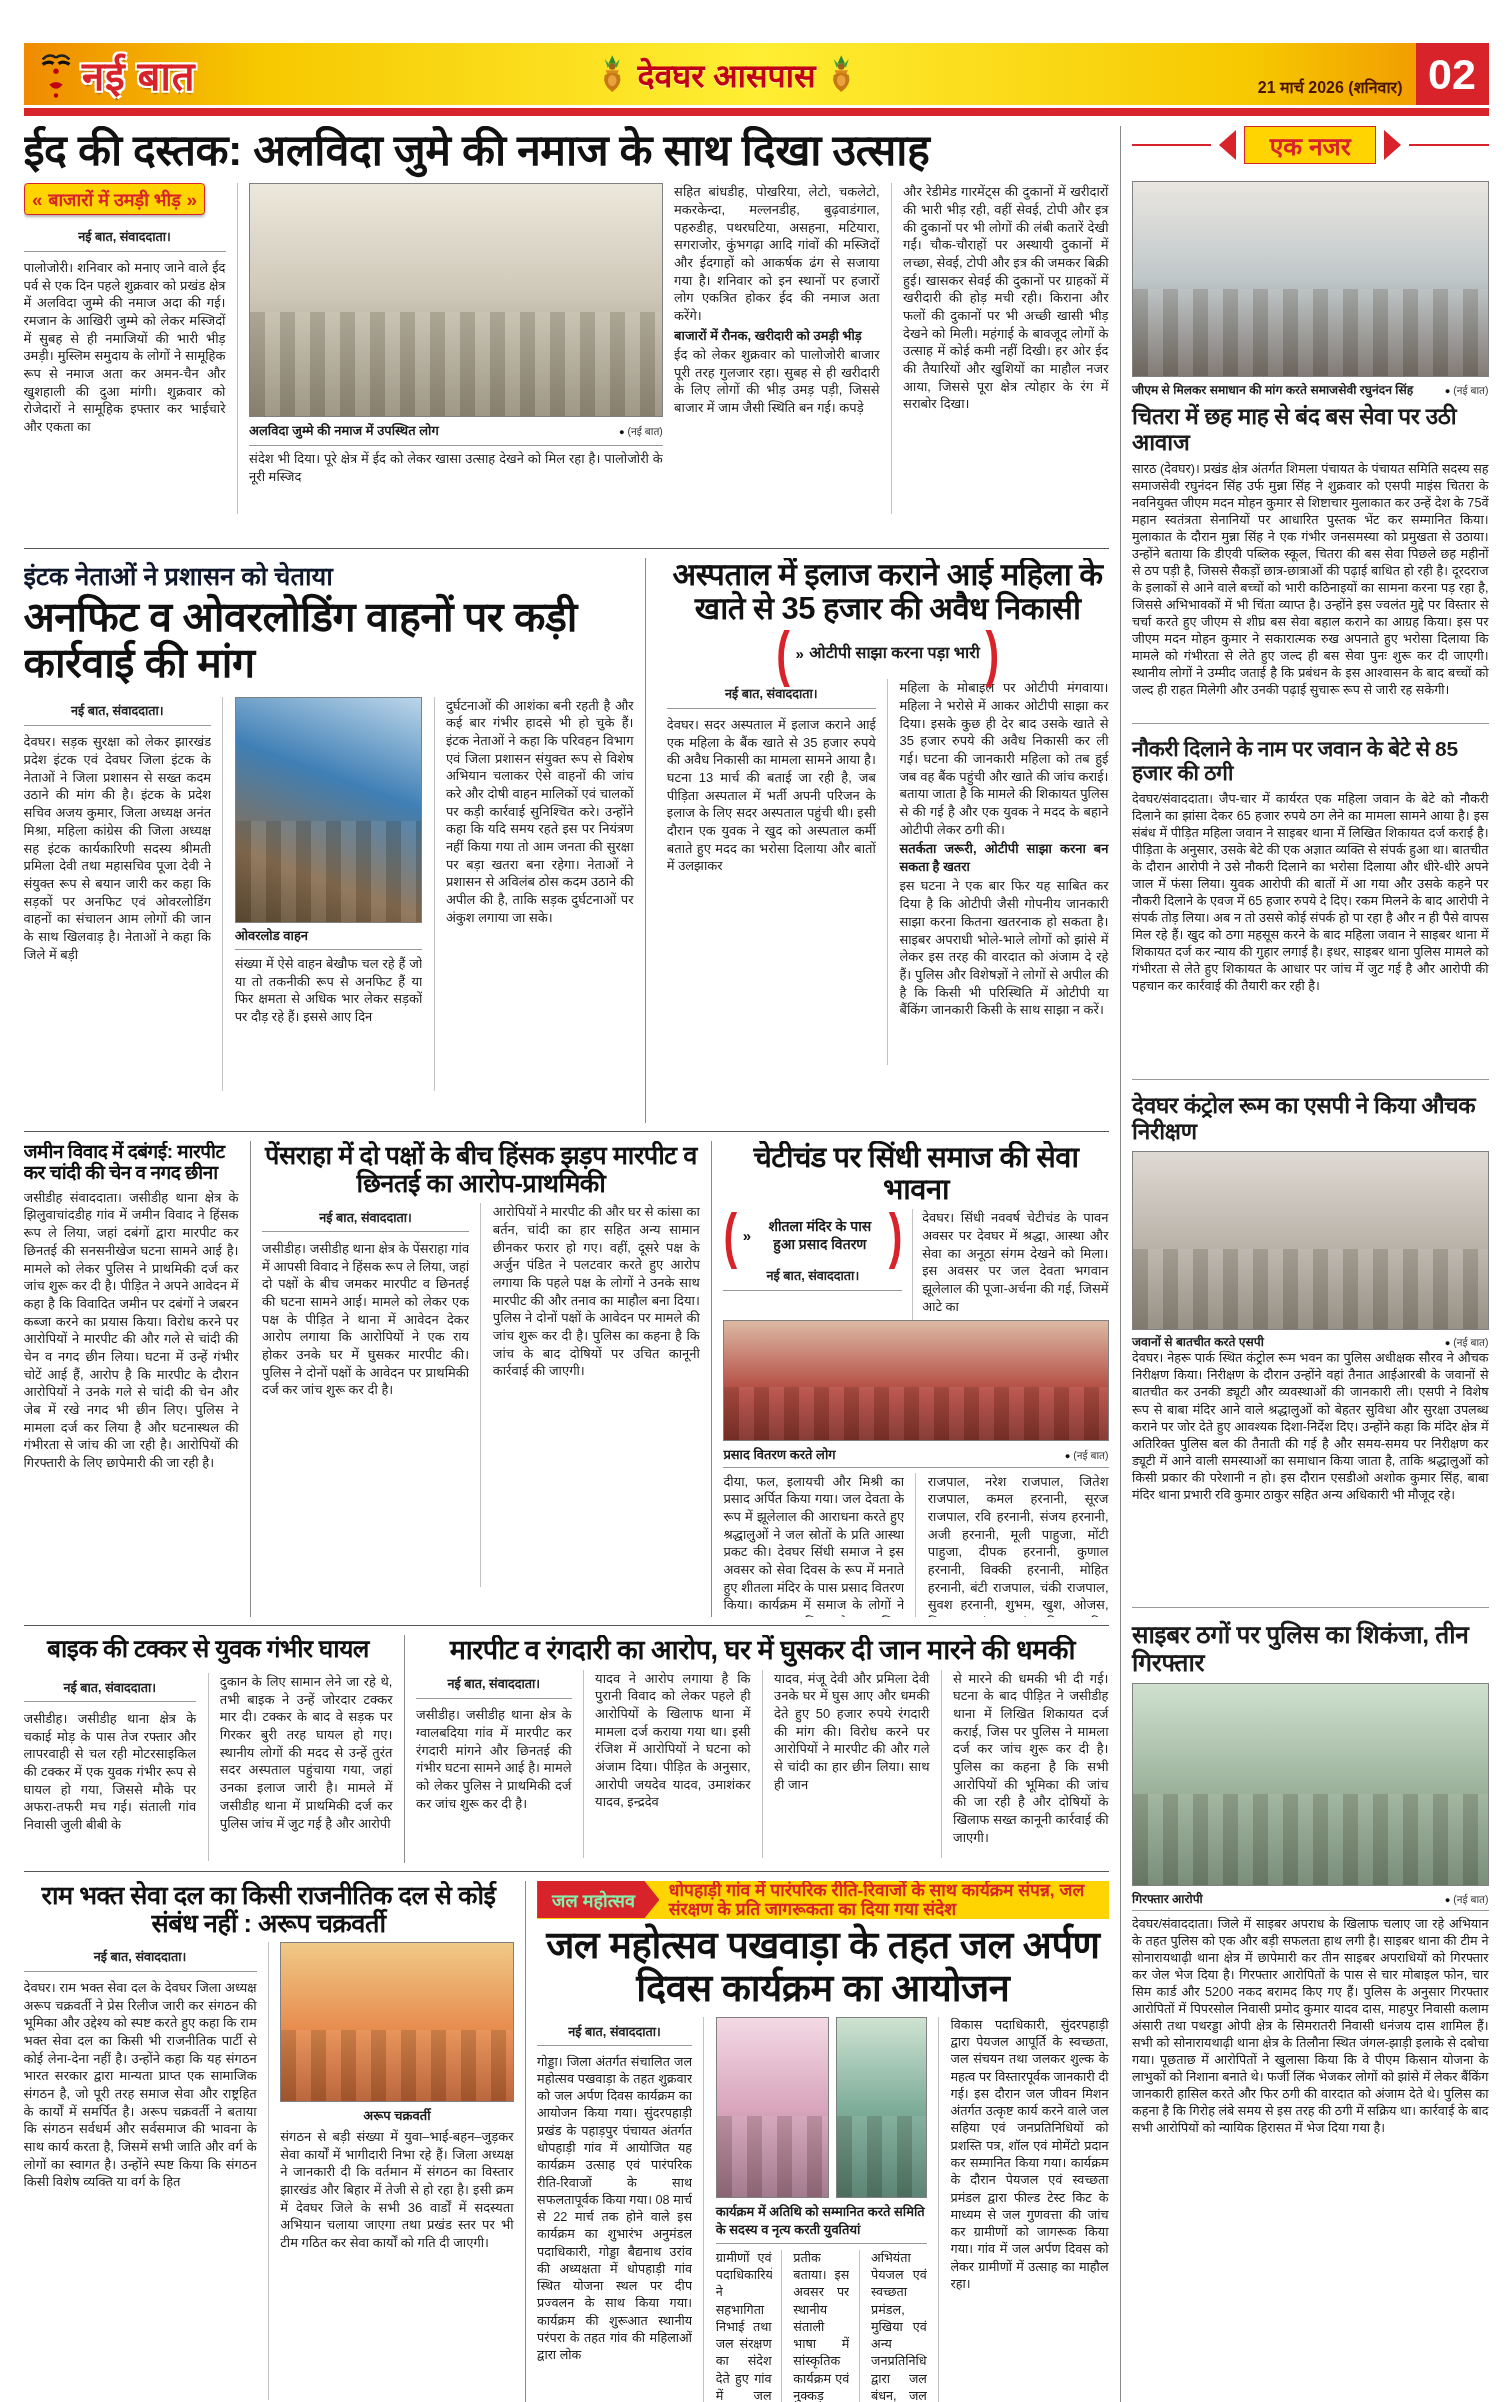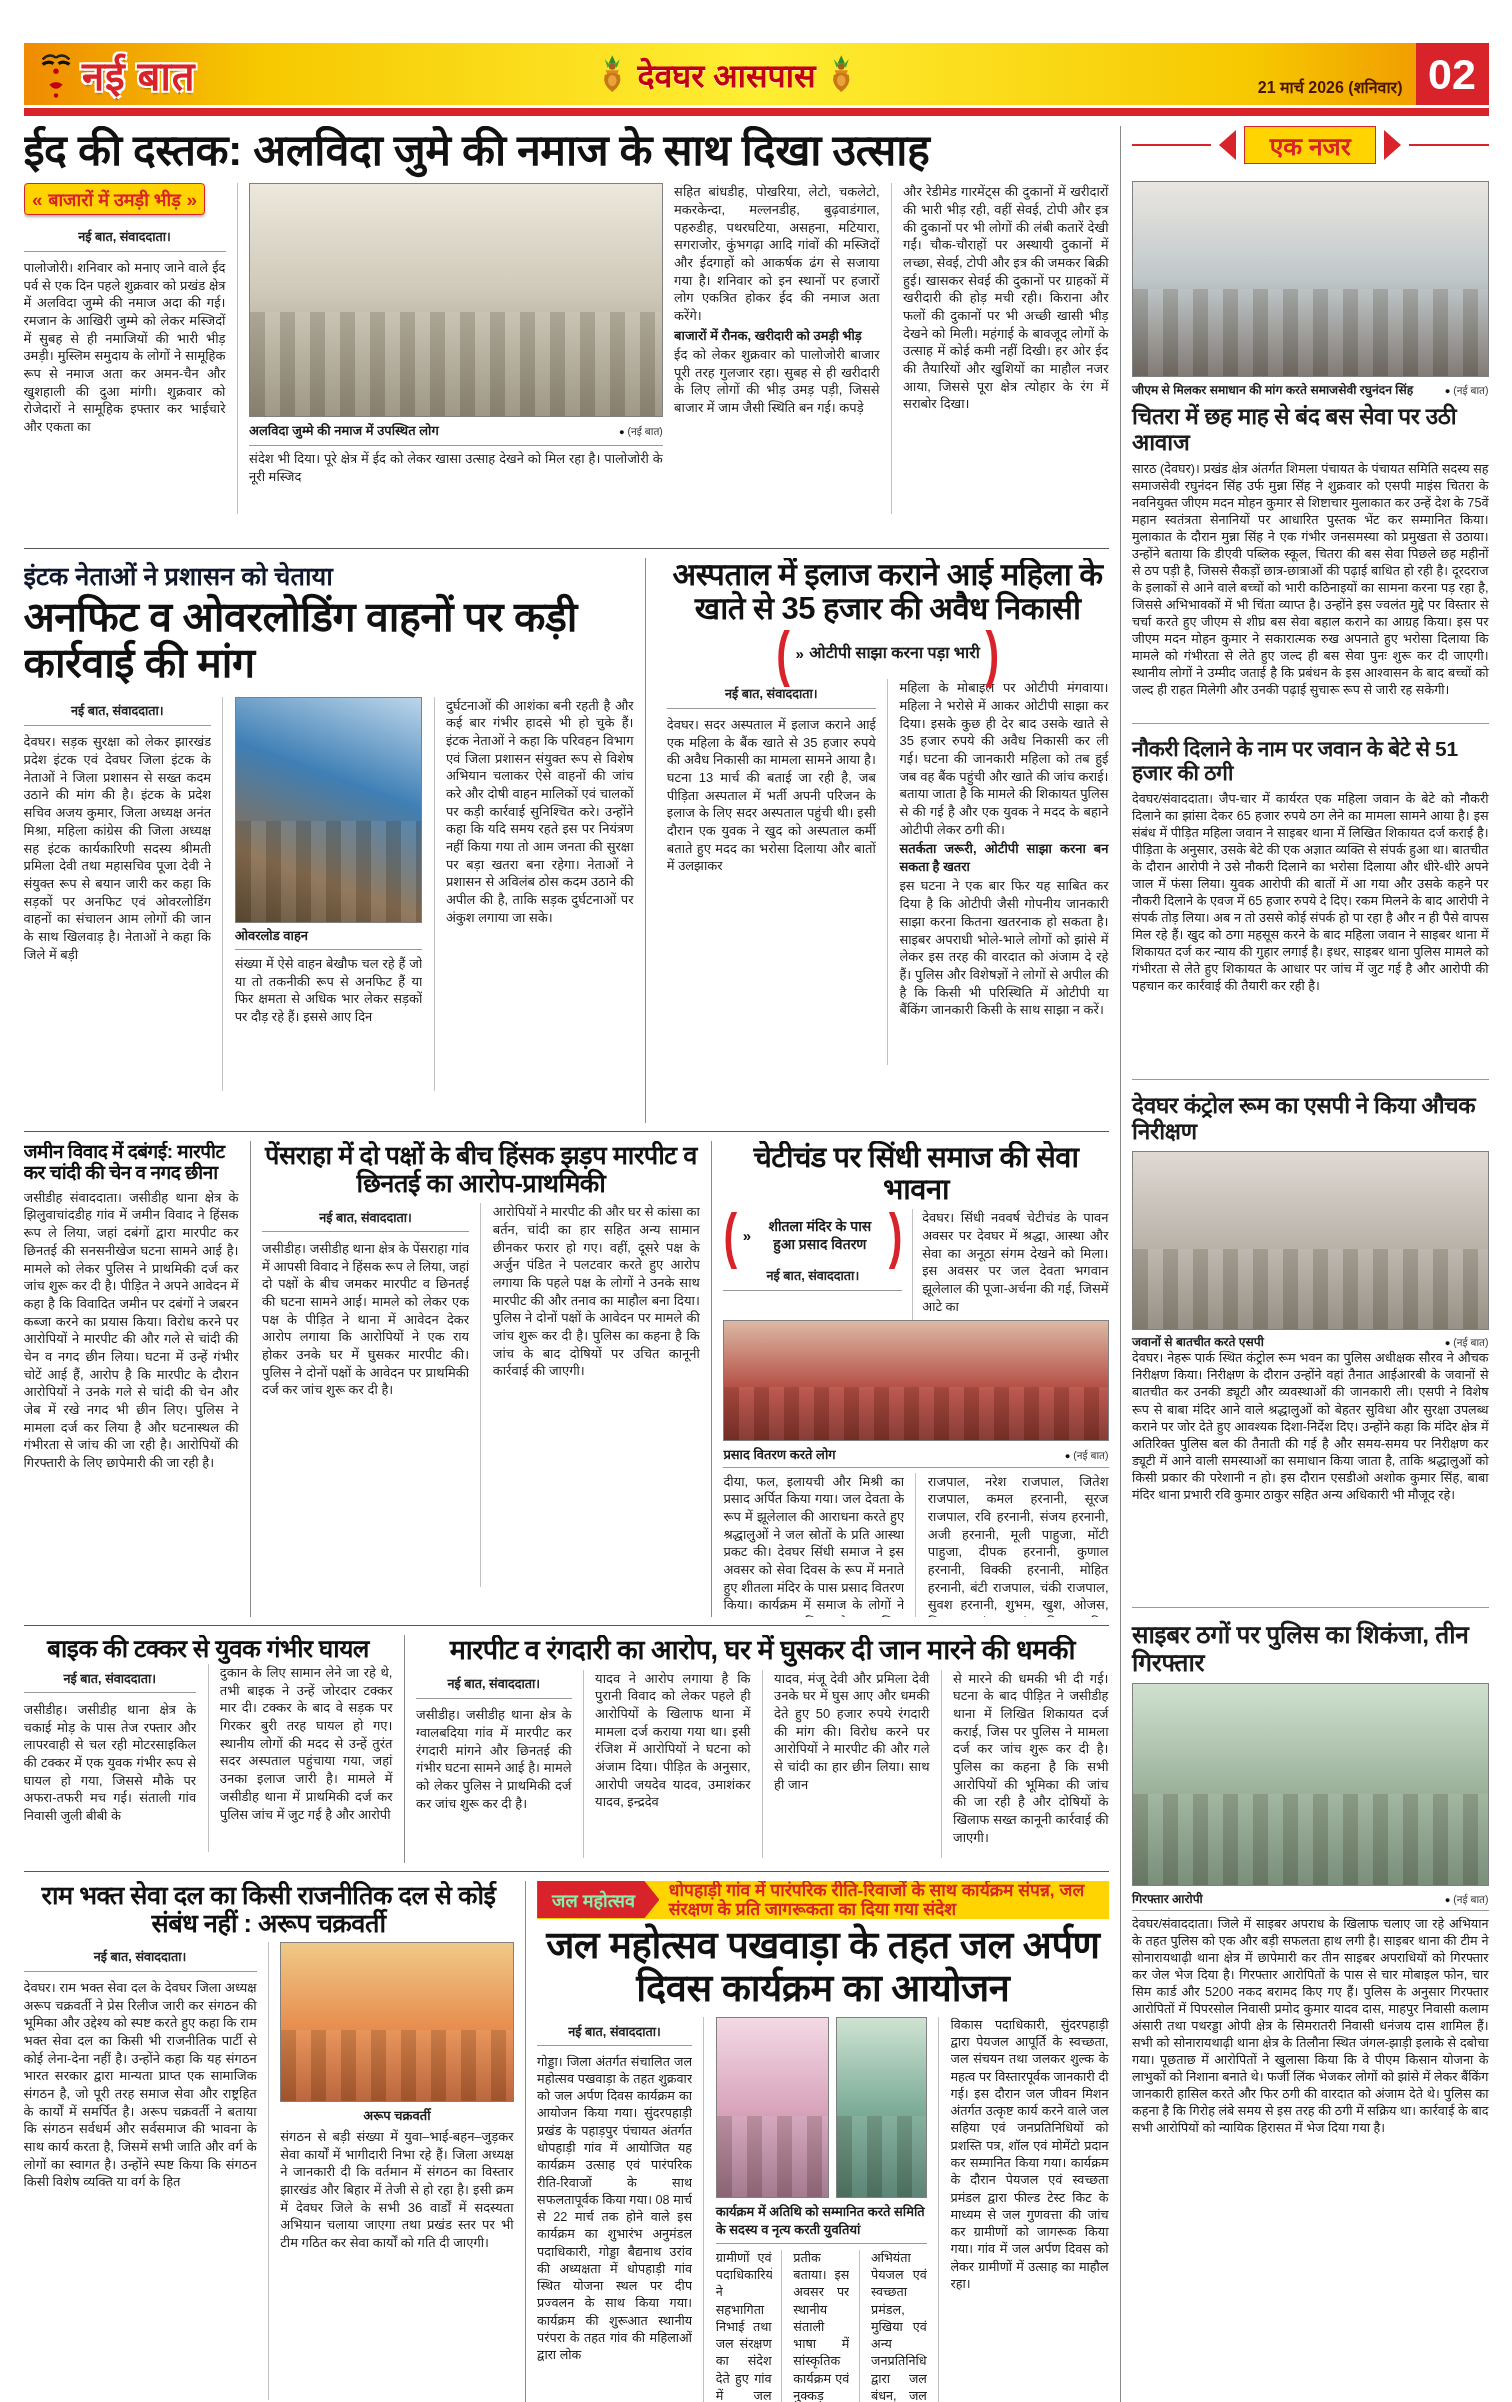--- a/index.html
+++ b/index.html
@@ -113,21 +113,21 @@
   .art-pensraha { width:450px; flex:none; border-left:0.9px solid #8a8a8a; padding-left:11.3px; }
   .pens-headline { font-size:25.4px; text-align:center; margin-bottom:5.6px; }
   .art-cheti { flex:1; border-left:0.9px solid #8a8a8a; padding-left:11.3px; min-width:0; }
   .cheti-headline { font-size:29px; text-align:center; margin-bottom:3.8px; }
   .cheti-introrow { display:flex; gap:9.4px; height:111px; overflow:hidden; }
   .cheti-introrow .qcol { width:179px; flex:none; }
   .cheti-introrow .icol { flex:1; border-left:0.9px solid #c2c2c2; padding-left:9.4px; min-width:0; }
 
   .rowD { display:flex; gap:11.3px; height:228px; overflow:hidden; }
   .art-bike { width:369px; flex:none; }
-  .bike-headline { font-size:24.5px; text-align:center; margin-bottom:2px; }
+  .bike-headline { font-size:24.5px; text-align:center; margin-bottom:11px; }
   .art-rang { flex:1; border-left:0.9px solid #8a8a8a; padding-left:11.3px; min-width:0; }
   .rang-headline { font-size:27px; text-align:center; margin-bottom:4.7px; }
 
   .rowE { display:flex; gap:11.3px; height:539px; overflow:hidden; }
   .art-ram { width:490px; flex:none; }
   .ram-headline { font-size:25.4px; text-align:center; margin-bottom:4.7px; }
   .art-jal { flex:1; border-left:0.9px solid #8a8a8a; padding-left:11.3px; min-width:0; }
   .jal-strip { display:flex; align-items:center; background:#ffd400; height:38px; margin-bottom:5.6px; }
   .jal-badge {
     background:#d8232a; color:#86efac; font-weight:bold; font-size:18px;
@@ -442,21 +442,21 @@
         <div class="ph ph-office" style="height:196px"></div>
         <div class="caption">
           <span class="caption-text" style="font-size:12.2px">जीएम से मिलकर समाधान की मांग करते समाजसेवी रघुनंदन सिंह</span>
           <span class="credit"><span class="dot">●</span><span>(नई बात)</span></span>
         </div>
         <h3 class="sb-headline sb-h-1">चितरा में छह माह से बंद बस सेवा पर उठी आवाज</h3>
         <p class="sb-body" style="height:252px">सारठ (देवघर)। प्रखंड क्षेत्र अंतर्गत शिमला पंचायत के पंचायत समिति सदस्य सह समाजसेवी रघुनंदन सिंह उर्फ मुन्ना सिंह ने शुक्रवार को एसपी माइंस चितरा के नवनियुक्त जीएम मदन मोहन कुमार से शिष्टाचार मुलाकात कर उन्हें देश के 75वें महान स्वतंत्रता सेनानियों पर आधारित पुस्तक भेंट कर सम्मानित किया। मुलाकात के दौरान मुन्ना सिंह ने एक गंभीर जनसमस्या को प्रमुखता से उठाया। उन्होंने बताया कि डीएवी पब्लिक स्कूल, चितरा की बस सेवा पिछले छह महीनों से ठप पड़ी है, जिससे सैकड़ों छात्र-छात्राओं की पढ़ाई बाधित हो रही है। दूरदराज के इलाकों से आने वाले बच्चों को भारी कठिनाइयों का सामना करना पड़ रहा है, जिससे अभिभावकों में भी चिंता व्याप्त है। उन्होंने इस ज्वलंत मुद्दे पर विस्तार से चर्चा करते हुए जीएम से शीघ्र बस सेवा बहाल कराने का आग्रह किया। इस पर जीएम मदन मोहन कुमार ने सकारात्मक रुख अपनाते हुए भरोसा दिलाया कि मामले को गंभीरता से लेते हुए जल्द ही बस सेवा पुनः शुरू कर दी जाएगी। स्थानीय लोगों ने उम्मीद जताई है कि प्रबंधन के इस आश्वासन के बाद बच्चों को जल्द ही राहत मिलेगी और उनकी पढ़ाई सुचारू रूप से जारी रह सकेगी।</p>
       </section>
 
       <section class="sb-item">
-        <h3 class="sb-headline sb-h-2">नौकरी दिलाने के नाम पर जवान के बेटे से 51 हजार की ठगी</h3>
+        <h3 class="sb-headline sb-h-2">नौकरी दिलाने के नाम पर जवान के बेटे से 85 हजार की ठगी</h3>
         <p class="sb-body" style="height:279px">देवघर/संवाददाता। जैप-चार में कार्यरत एक महिला जवान के बेटे को नौकरी दिलाने का झांसा देकर 65 हजार रुपये ठग लेने का मामला सामने आया है। इस संबंध में पीड़ित महिला जवान ने साइबर थाना में लिखित शिकायत दर्ज कराई है। पीड़िता के अनुसार, उसके बेटे की एक अज्ञात व्यक्ति से संपर्क हुआ था। बातचीत के दौरान आरोपी ने उसे नौकरी दिलाने का भरोसा दिलाया और धीरे-धीरे अपने जाल में फंसा लिया। युवक आरोपी की बातों में आ गया और उसके कहने पर नौकरी दिलाने के एवज में 65 हजार रुपये दे दिए। रकम मिलने के बाद आरोपी ने संपर्क तोड़ लिया। अब न तो उससे कोई संपर्क हो पा रहा है और न ही पैसे वापस मिल रहे हैं। खुद को ठगा महसूस करने के बाद महिला जवान ने साइबर थाना में शिकायत दर्ज कर न्याय की गुहार लगाई है। इधर, साइबर थाना पुलिस मामले को गंभीरता से लेते हुए शिकायत के आधार पर जांच में जुट गई है और आरोपी की पहचान कर कार्रवाई की तैयारी कर रही है।</p>
       </section>
 
       <section class="sb-item">
         <h3 class="sb-headline sb-h-3">देवघर कंट्रोल रूम का एसपी ने किया औचक निरीक्षण</h3>
         <div class="ph ph-control" style="height:179px"></div>
         <div class="caption">
           <span class="caption-text" style="font-size:12.2px">जवानों से बातचीत करते एसपी</span>
           <span class="credit"><span class="dot">●</span><span>(नई बात)</span></span>
         </div>

